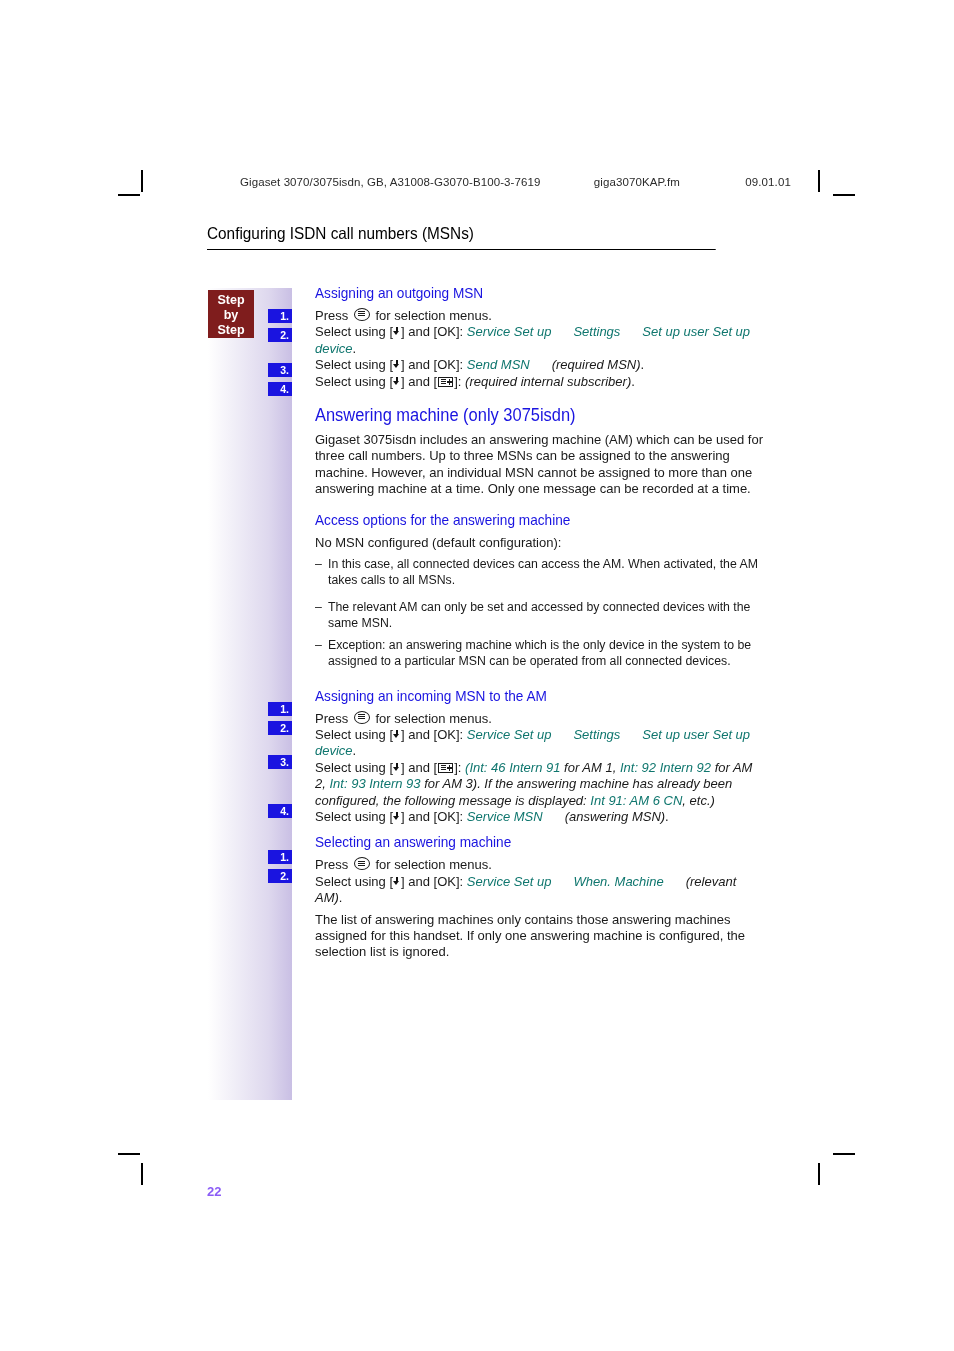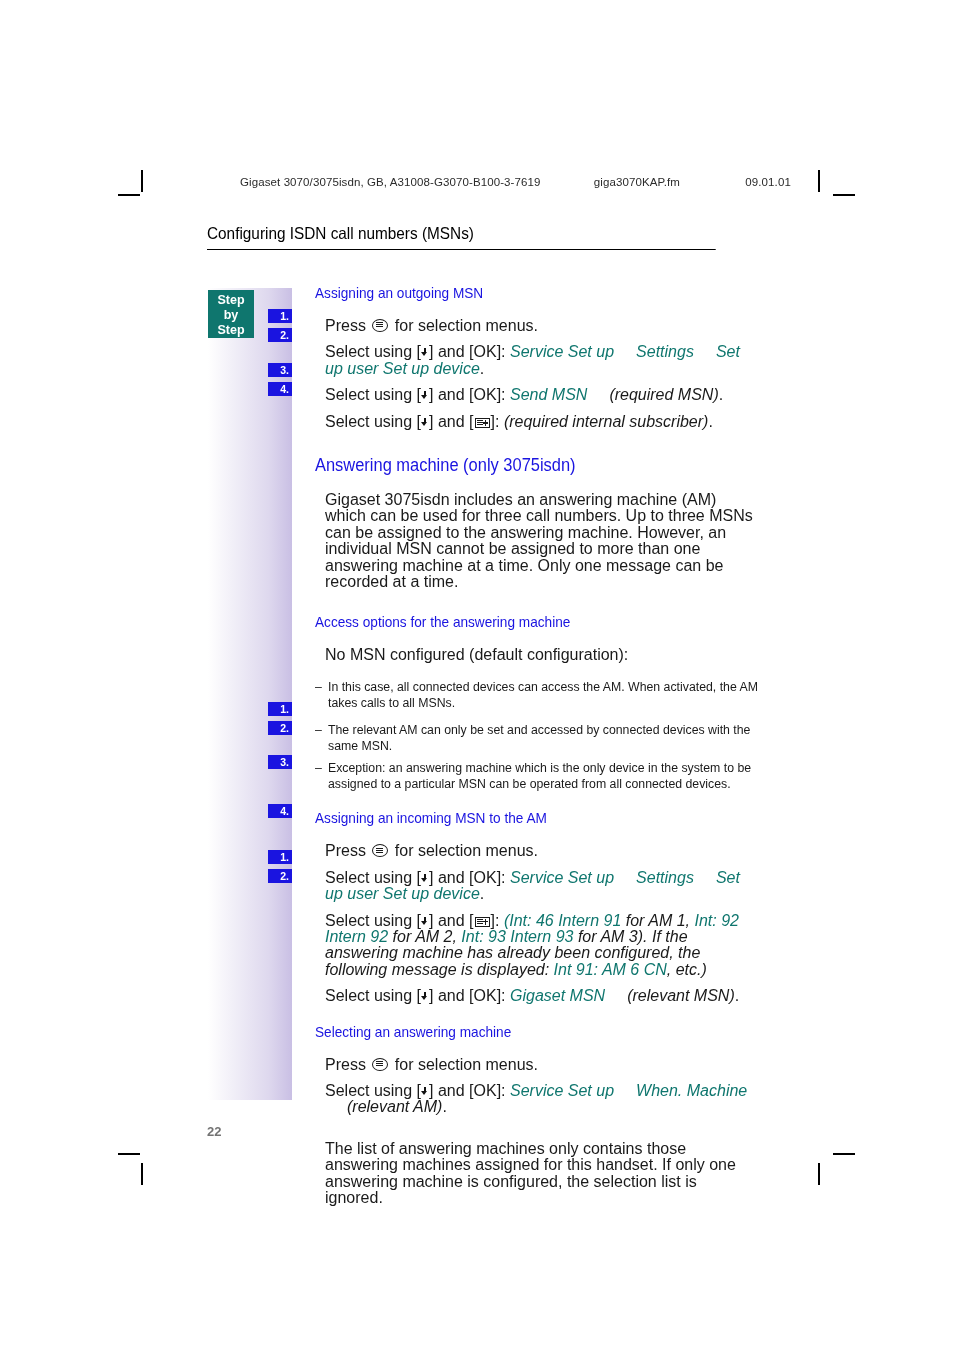--- a/index.html
+++ b/index.html
@@ -63,21 +63,21 @@
     background: linear-gradient(to right, #ffffff 0%, #f2f0f8 28%, #ded8ee 72%, #c9bfe4 100%);
   }
 
   
   #step-by-step {
     position: absolute;
     left: 208px;
     top: 290px;
     width: 46px;
     height: 48px;
-    background: #0f766e;
+    background: #7f1d1d;
     color: #ffffff;
     font-size: 12.5px;
     font-weight: bold;
     line-height: 15px;
     text-align: center;
     padding-top: 3px;
     box-sizing: border-box;
   }
   #step-by-step span { display: block; }
 
@@ -113,22 +113,22 @@
     line-height: 19px;
     transform: scaleX(0.94);
     transform-origin: left center;
   }
   h2.sec-head.big {
     font-size: 17.5px;
     line-height: 24px;
   }
 
   p.body {
-    margin: 10px;
-    font-size: 16px;
+    margin: 0;
+    font-size: 13px;
     line-height: 16.4px;
     color: #1a1a1a;
     text-align: left;
   }
 
   .spacer-xs { height: 5px; }
   .spacer-s  { height: 8px; }
   .spacer-m  { height: 13px; }
   .spacer-l  { height: 17px; }
 
@@ -238,24 +238,24 @@
     top: 3.7px;
     width: 5.2px;
     height: 1.2px;
     background: #1a1a1a;
   }
 
   
   #page-number {
     position: absolute;
     left: 207px;
-    top: 1124px;
+    top: 1184px;
     font-size: 13px;
     font-weight: bold;
-    color: #737373;
+    color: #8b5cf6;
   }
 </style>
 </head>
 <body>
 
 <div class="crop crop-v" style="left:141px; top:170px;"></div>
 <div class="crop crop-h" style="left:118px; top:194px;"></div>
 <div class="crop crop-v" style="left:818px; top:170px;"></div>
 <div class="crop crop-h" style="left:833px; top:194px;"></div>
 <div class="crop crop-h" style="left:118px; top:1153px;"></div>
@@ -364,21 +364,21 @@
     <span class="mp">Set up device</span><span>.</span>
   </p>
 
   <p class="body">
     <span>Select using [</span><span class="key-down"><span class="stem"></span><span class="head"></span></span><span>] and [</span><span class="key-disp"><i></i><i></i><i></i><span class="pv"></span><span class="ph"></span></span><span>]:</span>
     <span class="mp">(Int: 46 Intern 91</span><span class="mi"> for AM 1, </span><span class="mp">Int: 92 Intern 92</span><span class="mi"> for AM 2, </span><span class="mp">Int: 93 Intern 93</span><span class="mi"> for AM 3). If the answering machine has already been configured, the following message is displayed: </span><span class="mp">Int 91: AM 6 CN</span><span class="mi">, etc.)</span>
   </p>
 
   <p class="body">
     <span>Select using [</span><span class="key-down"><span class="stem"></span><span class="head"></span></span><span>] and [OK]:</span>
-    <span class="mp">Gigaset MSN</span><span class="gap"></span><span class="mi">(relevant MSN)</span><span>.</span>
+    <span class="mp">Service MSN</span><span class="gap"></span><span class="mi">(answering MSN)</span><span>.</span>
   </p>
 
   <div class="spacer-s"></div>
 
   <h2 class="sec-head">Selecting an answering machine</h2>
   <div class="spacer-xs"></div>
 
   <p class="body">
     <span>Press</span>
     <span class="key-menu"><i></i><i></i><i></i></span>

